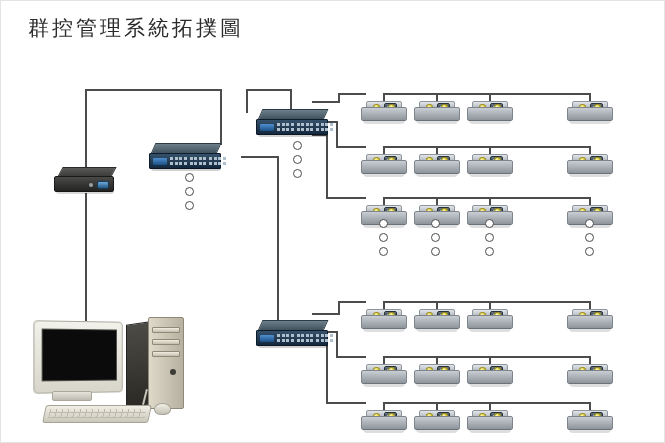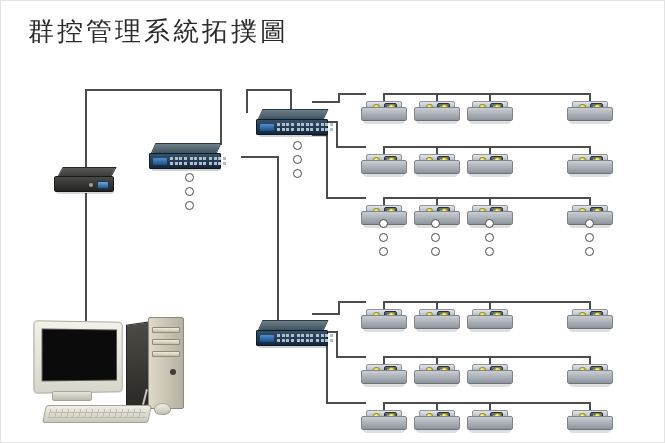--- a/index.html
+++ b/index.html
@@ -8,21 +8,21 @@
     background:#ffffff;
     font-family:"DejaVu Sans","Liberation Sans",sans-serif;
     overflow:hidden;
   }
   #stage{position:relative;width:665px;height:443px;background:#fff;
          border:1px solid #e3e3e3;box-sizing:border-box;overflow:hidden;}
 
   
   #title{
     position:absolute;left:27px;top:13px;
-    font-size:26px;letter-spacing:3px;color:#2b2b2b;
+    font-size:21px;letter-spacing:3px;color:#2b2b2b;
     font-weight:500;white-space:nowrap;
     font-family:"DejaVu Sans","Liberation Sans",sans-serif;
   }
 
   
   .wh{position:absolute;height:2px;background:#4c4c4c;}
   .wv{position:absolute;width:2px;background:#4c4c4c;}
 
   
   .dots{position:absolute;display:flex;flex-direction:column;gap:5px;align-items:center;}

